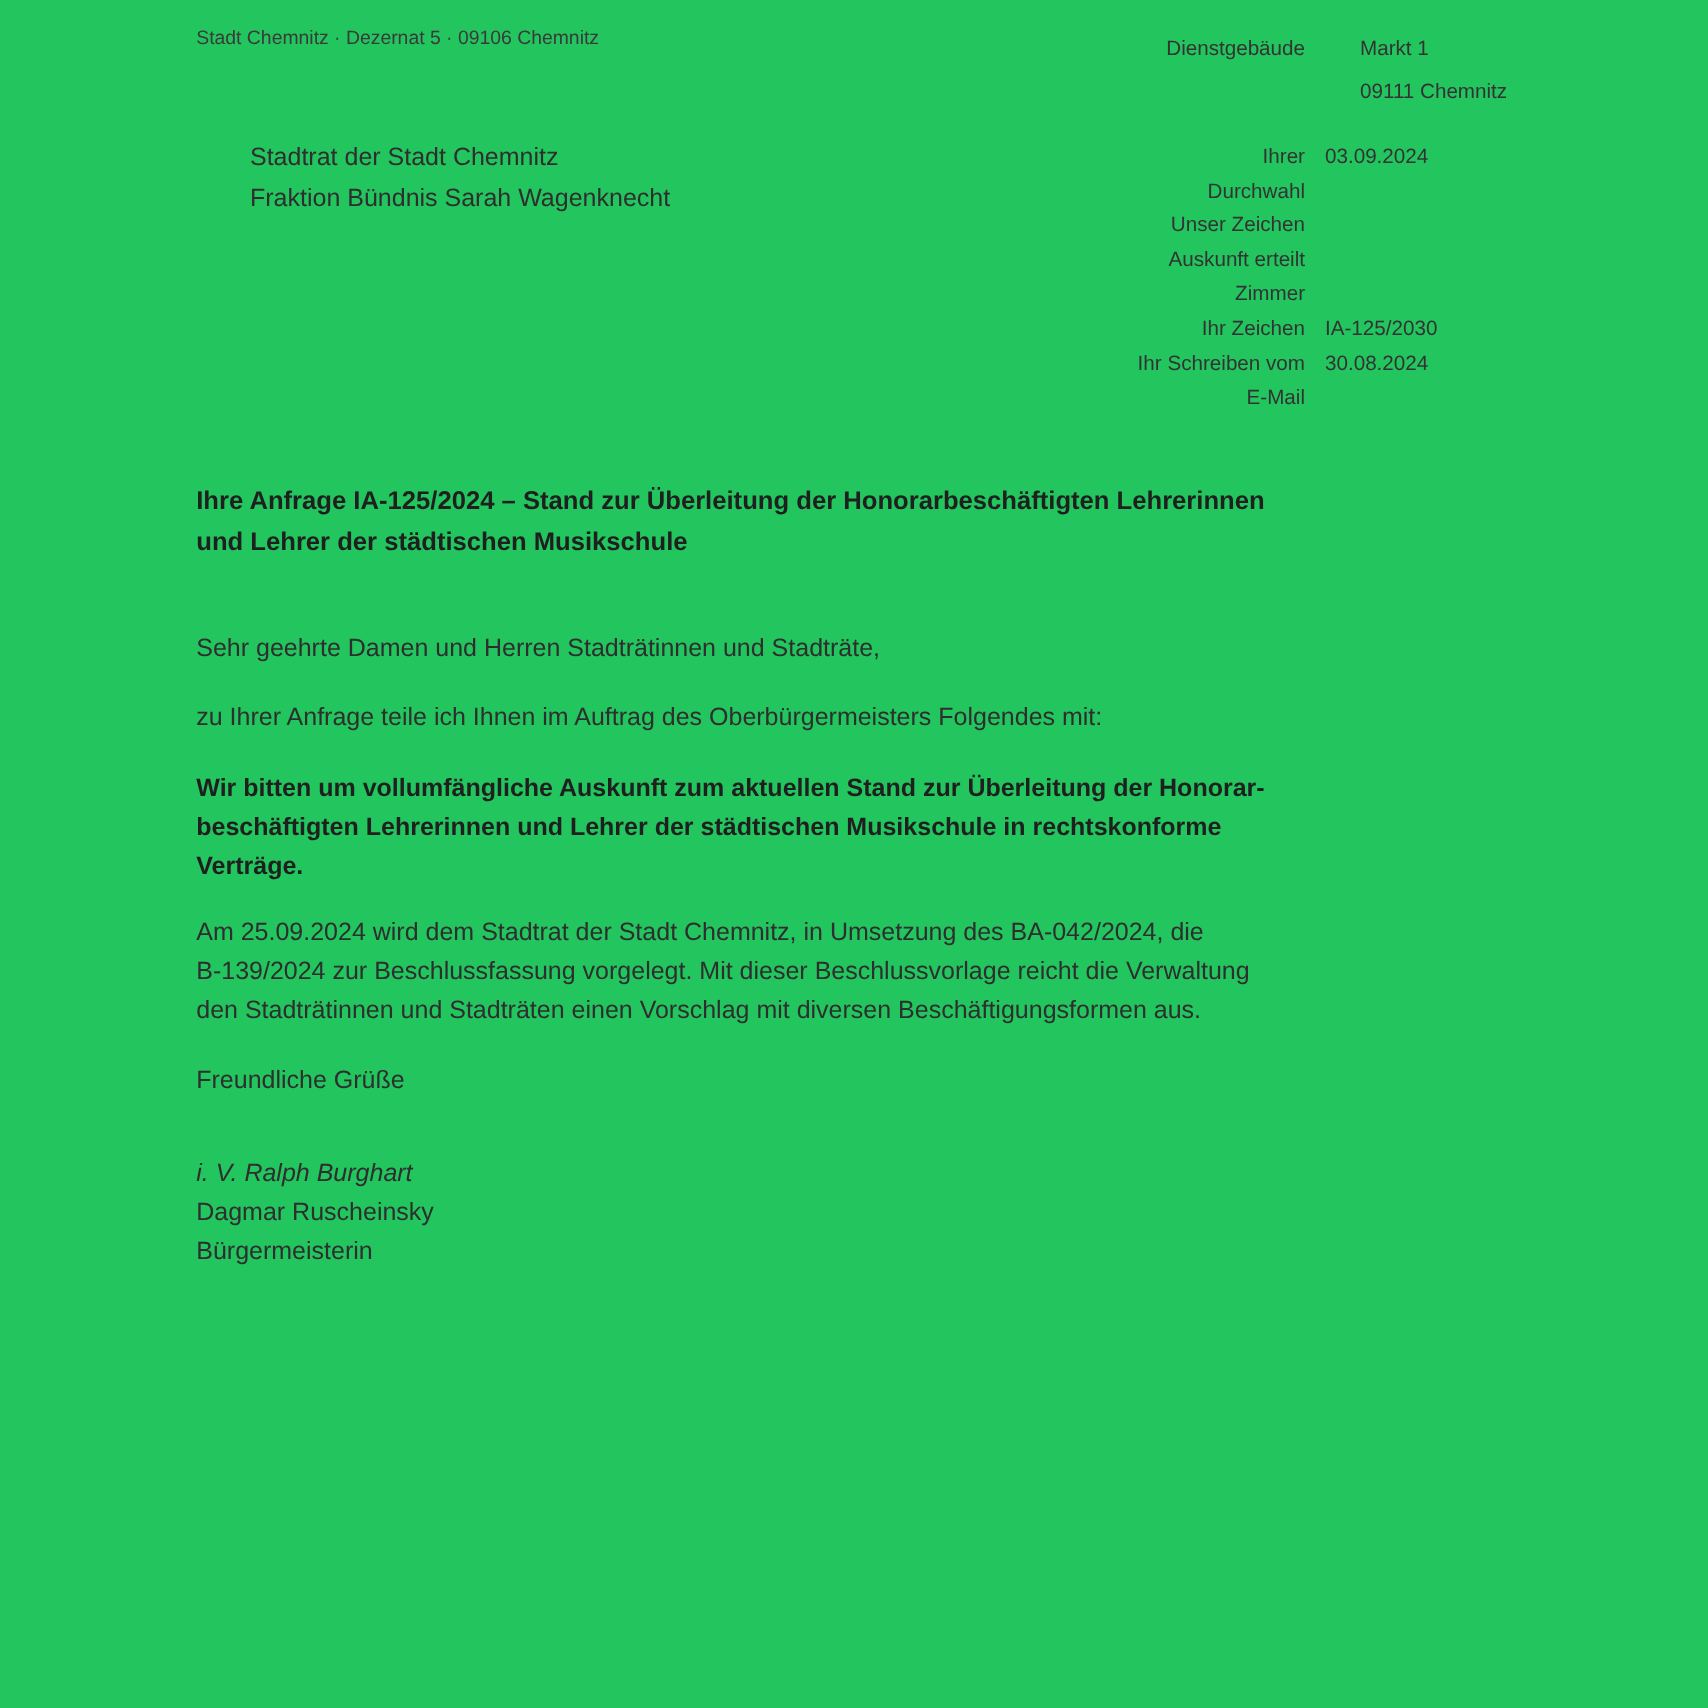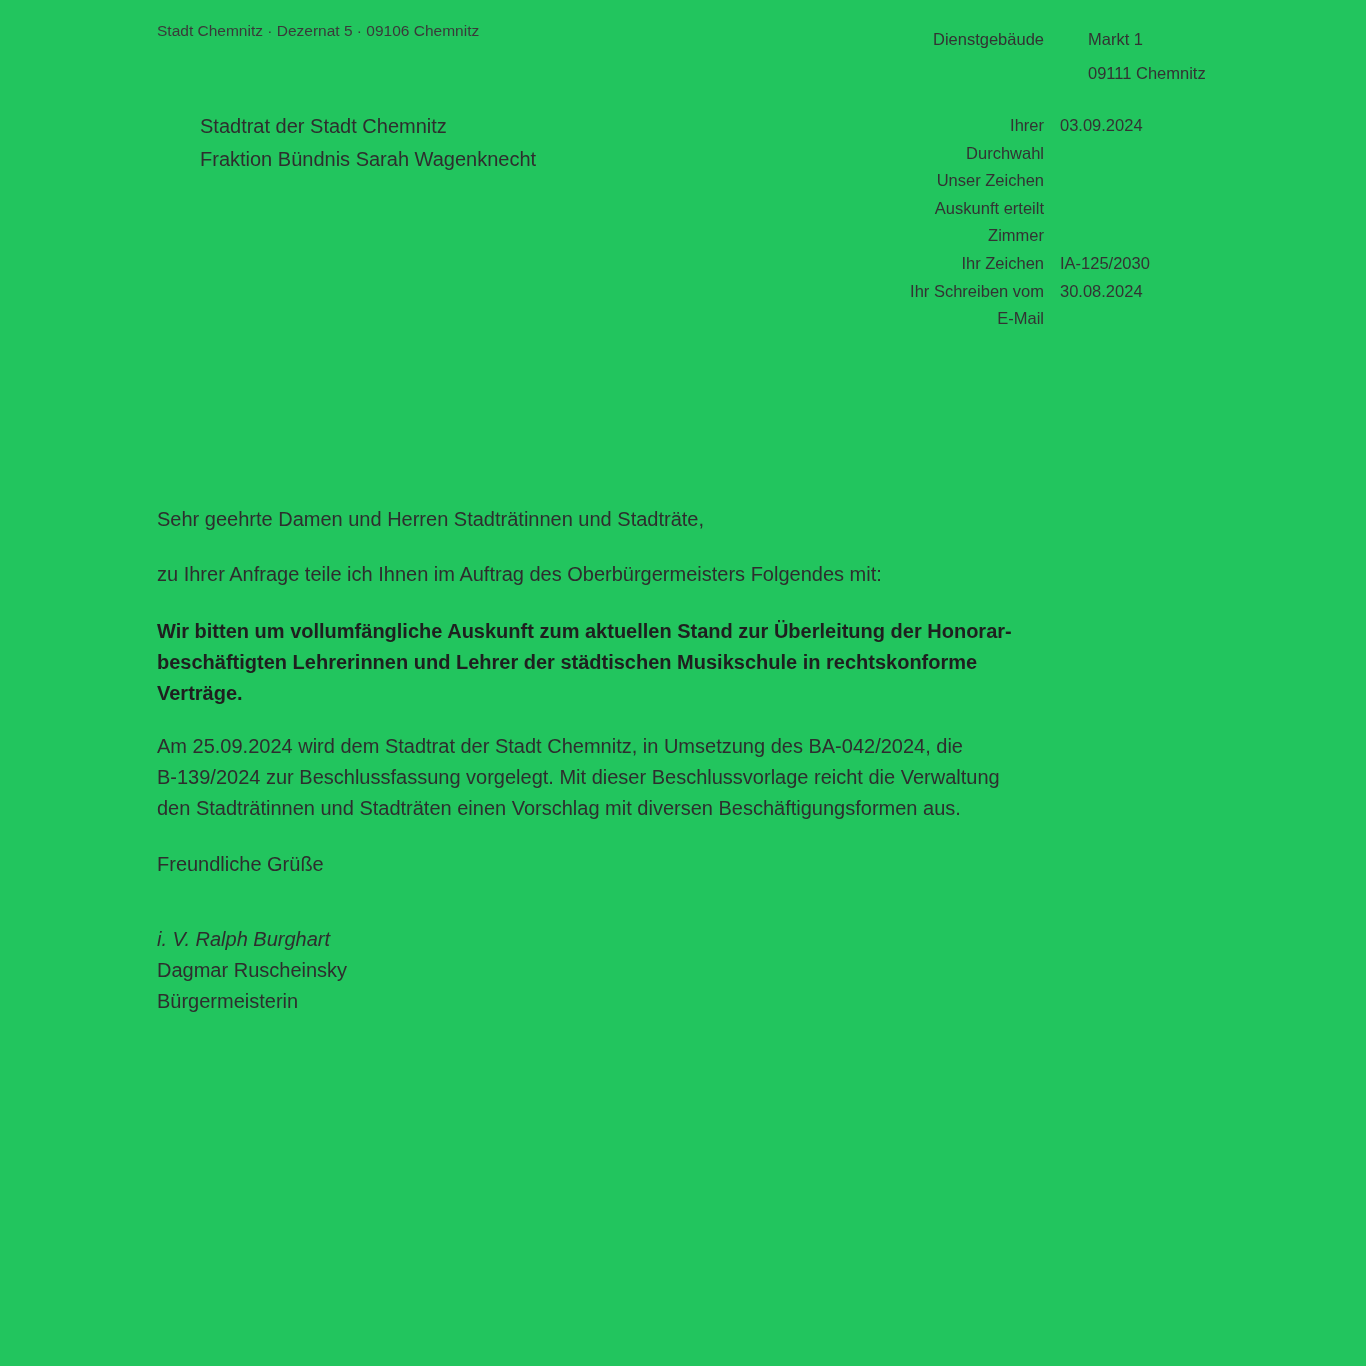--- a/index.html
+++ b/index.html
@@ -124,20 +124,24 @@
     <div class="rb-row">
       <span class="rb-label">Ihr Schreiben vom</span>
       <span class="rb-value">30.08.2024</span>
     </div>
     <div class="rb-row">
       <span class="rb-label">E-Mail</span>
       <span class="rb-value"></span>
     </div>
   </div>
 
+  <div class="abs subject">
+    <div>Ihre Anfrage IA-125/2024 – Stand zur Überleitung der Honorarbeschäftigten Lehrerinnen</div>
+    <div>und Lehrer der städtischen Musikschule</div>
+  </div>
 
   <div class="abs bodytext" style="top:504px;">Sehr geehrte Damen und Herren Stadträtinnen und Stadträte,</div>
 
   <div class="abs bodytext bold" style="top:616px;">
     <div>Wir bitten um vollumfängliche Auskunft zum aktuellen Stand zur Überleitung der Honorar-</div>
     <div>beschäftigten Lehrerinnen und Lehrer der städtischen Musikschule in rechtskonforme</div>
     <div>Verträge.</div>
   </div>
 
   <div class="abs bodytext" style="top:559px;">zu Ihrer Anfrage teile ich Ihnen im Auftrag des Oberbürgermeisters Folgendes mit:</div>

